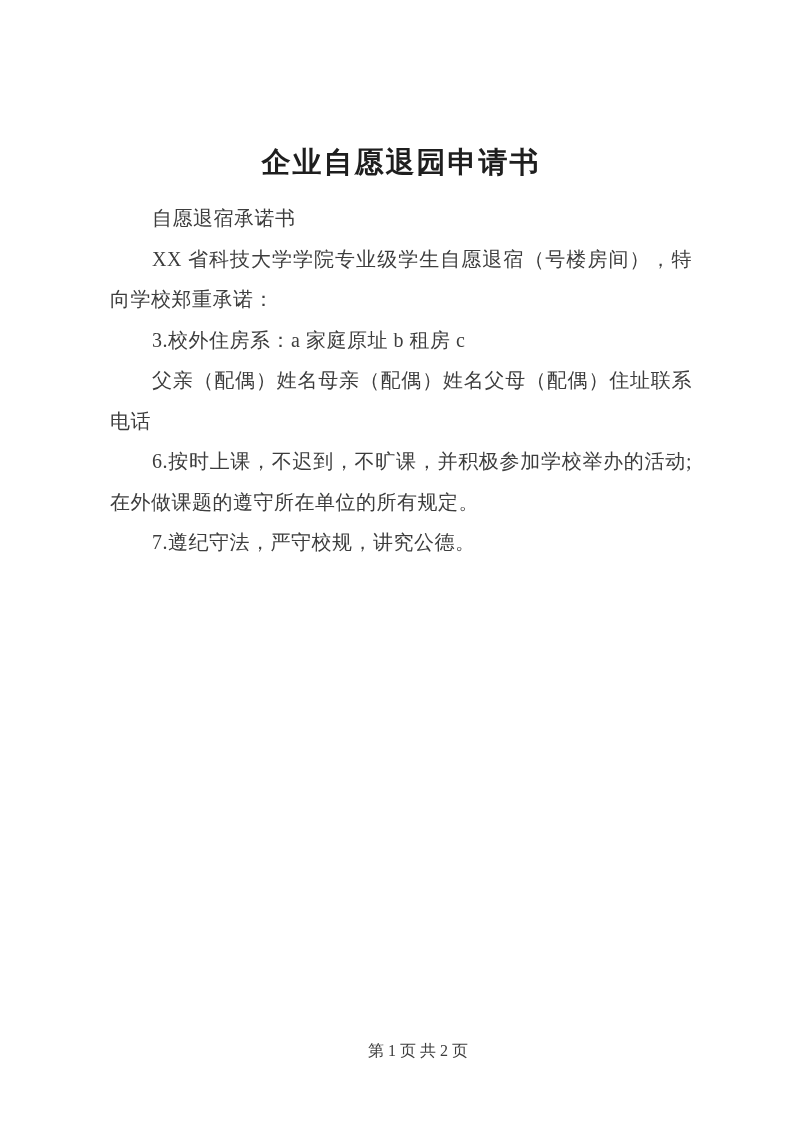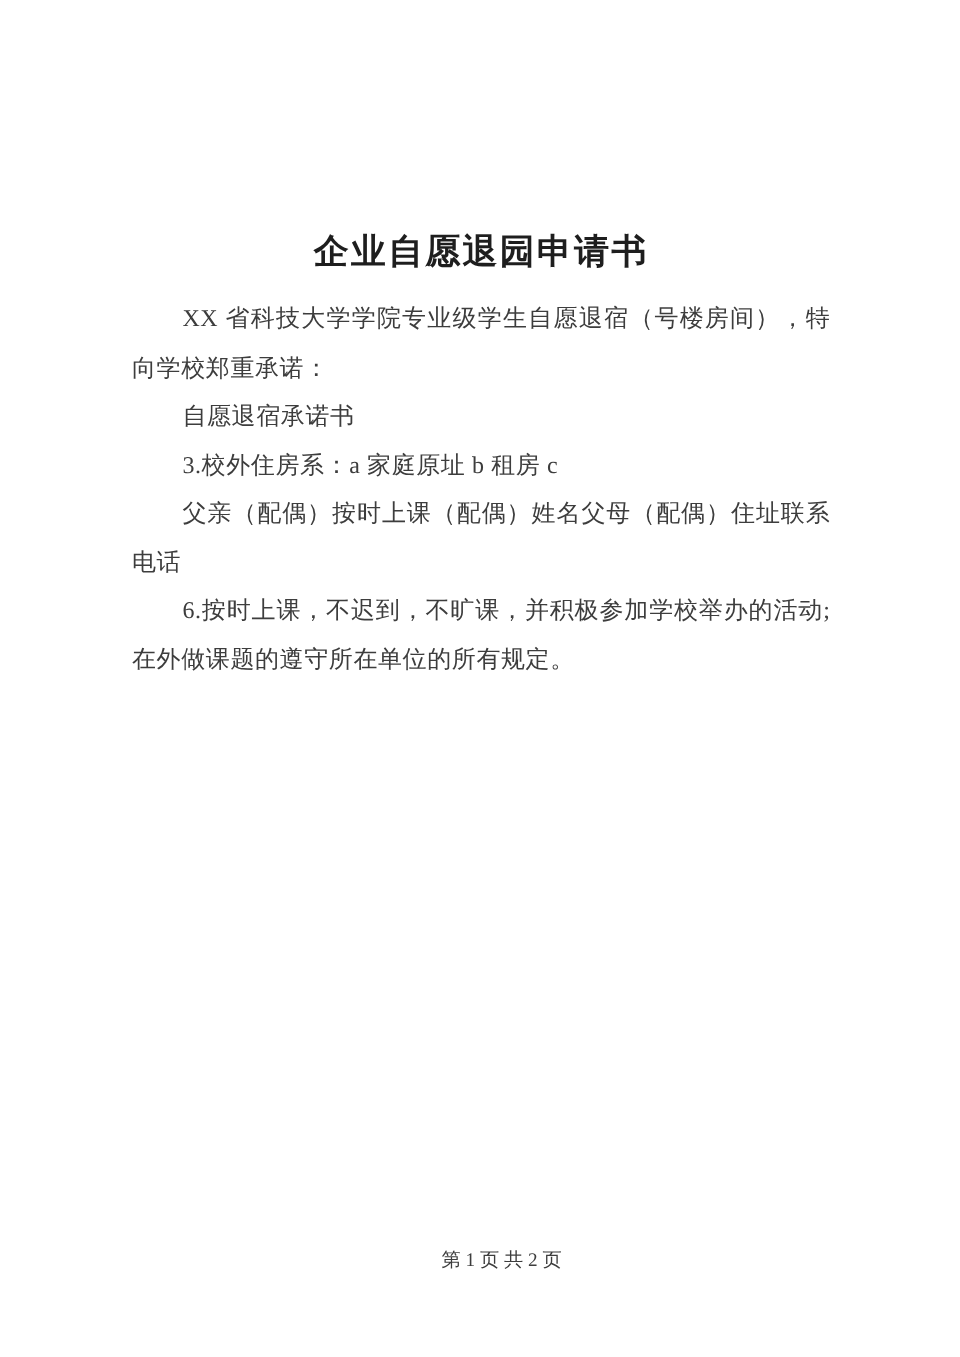--- a/index.html
+++ b/index.html
@@ -13,21 +13,20 @@
     height: 1131px;
     background: #ffffff;
     overflow: hidden;
     font-family: "Liberation Serif", "DejaVu Serif", serif;
   }
   .doc-body {
     position: absolute;
     left: 110px;
     top: 140px;
     width: 582px;
-    margin-top: 48px;
   }
   .doc-title {
     margin: 0 0 14px 0;
     text-align: center;
     font-size: 29px;
     line-height: 44px;
     font-weight: bold;
     color: #1e1e1e;
     letter-spacing: 2px;
   }
@@ -52,21 +51,22 @@
     color: #3d3d3d;
   }
 </style>
 </head>
 <body>
 
 <div class="page">
   <div class="doc-body">
     <h1 class="doc-title">企业自愿退园申请书</h1>
 
+    <p class="para">自愿退宿承诺书</p>
     <p class="para">XX 省科技大学学院专业级学生自愿退宿（号楼房间），特向学校郑重承诺：</p>
-    <p class="para">自愿退宿承诺书</p>
     <p class="para">3.校外住房系：a 家庭原址 b 租房 c</p>
-    <p class="para">父亲（配偶）按时上课（配偶）姓名父母（配偶）住址联系电话</p>
+    <p class="para">父亲（配偶）姓名母亲（配偶）姓名父母（配偶）住址联系电话</p>
     <p class="para">6.按时上课，不迟到，不旷课，并积极参加学校举办的活动;在外做课题的遵守所在单位的所有规定。</p>
+    <p class="para">7.遵纪守法，严守校规，讲究公德。</p>
   </div>
 
   <div class="page-footer">第 1 页 共 2 页</div>
 </div>
 
 </body></html>

